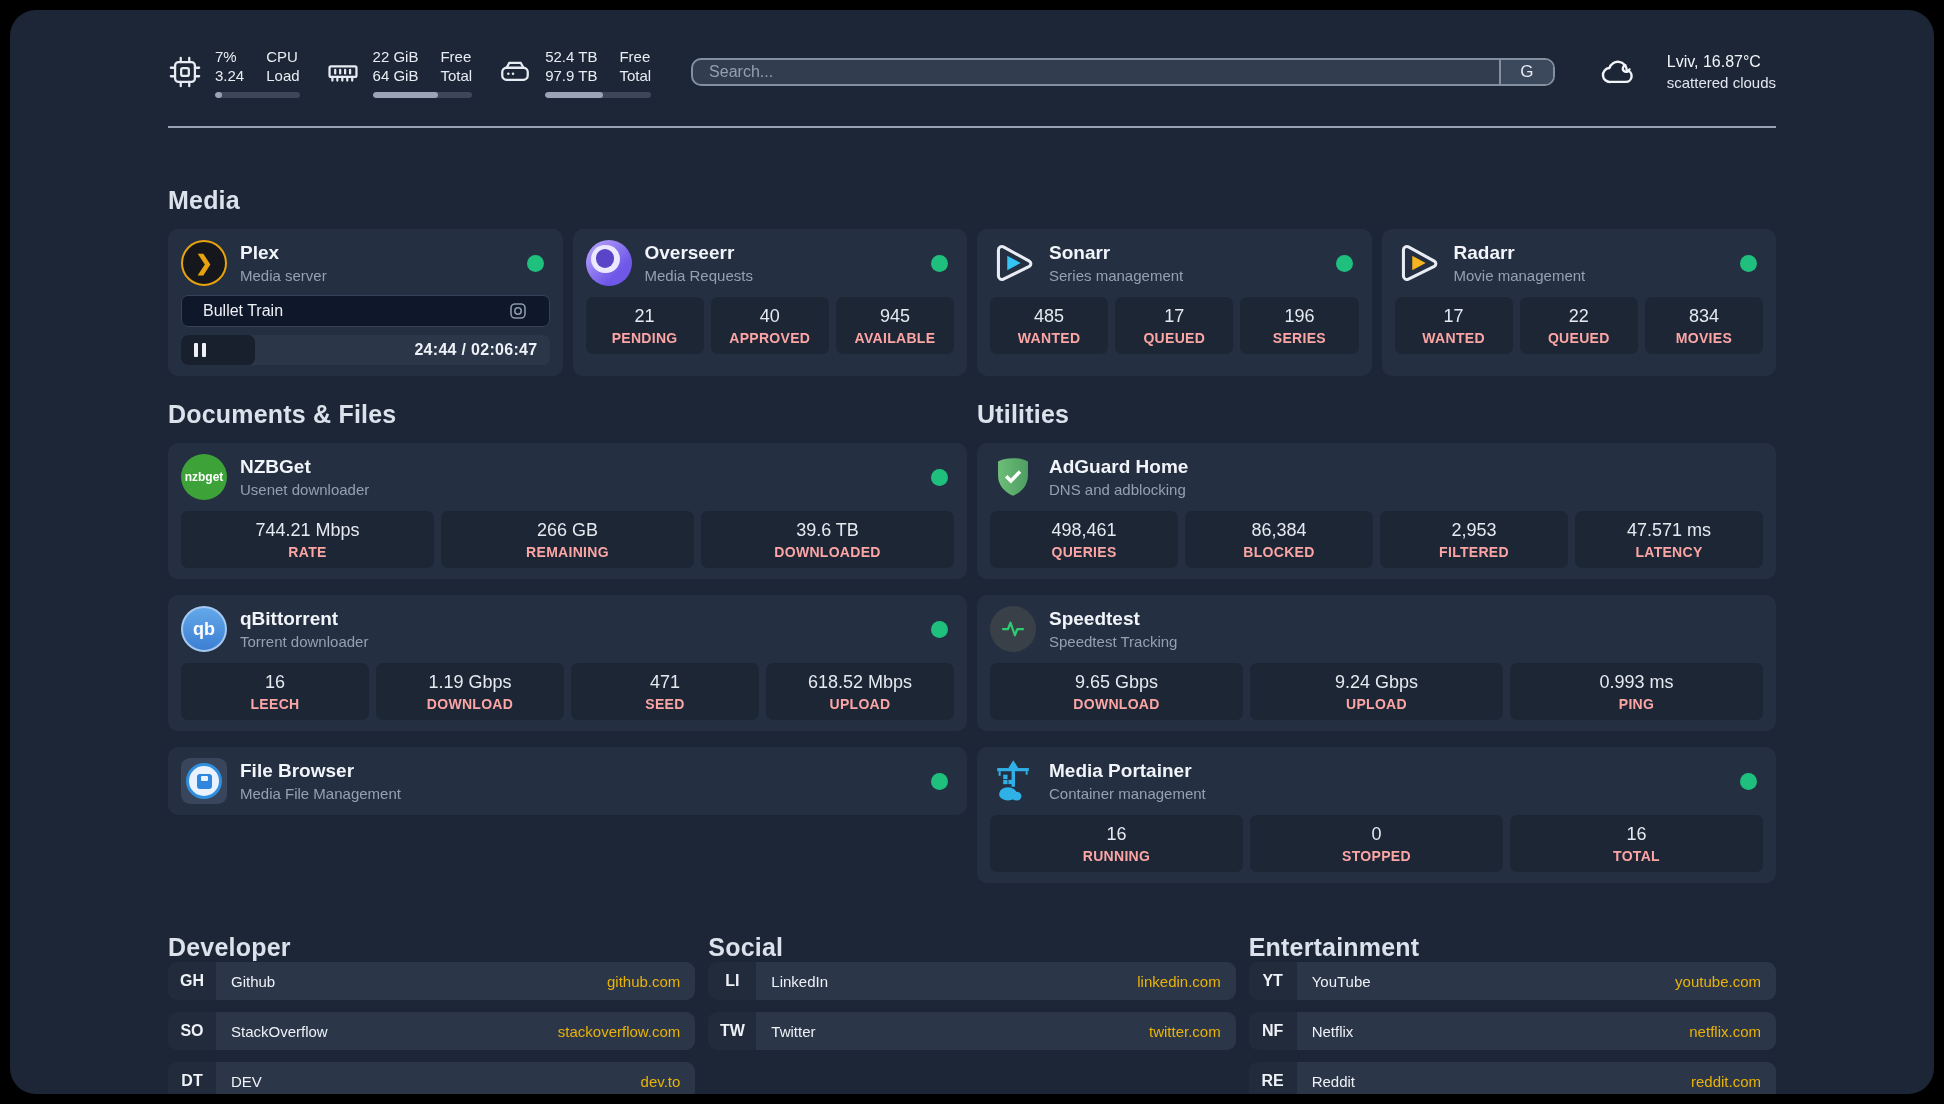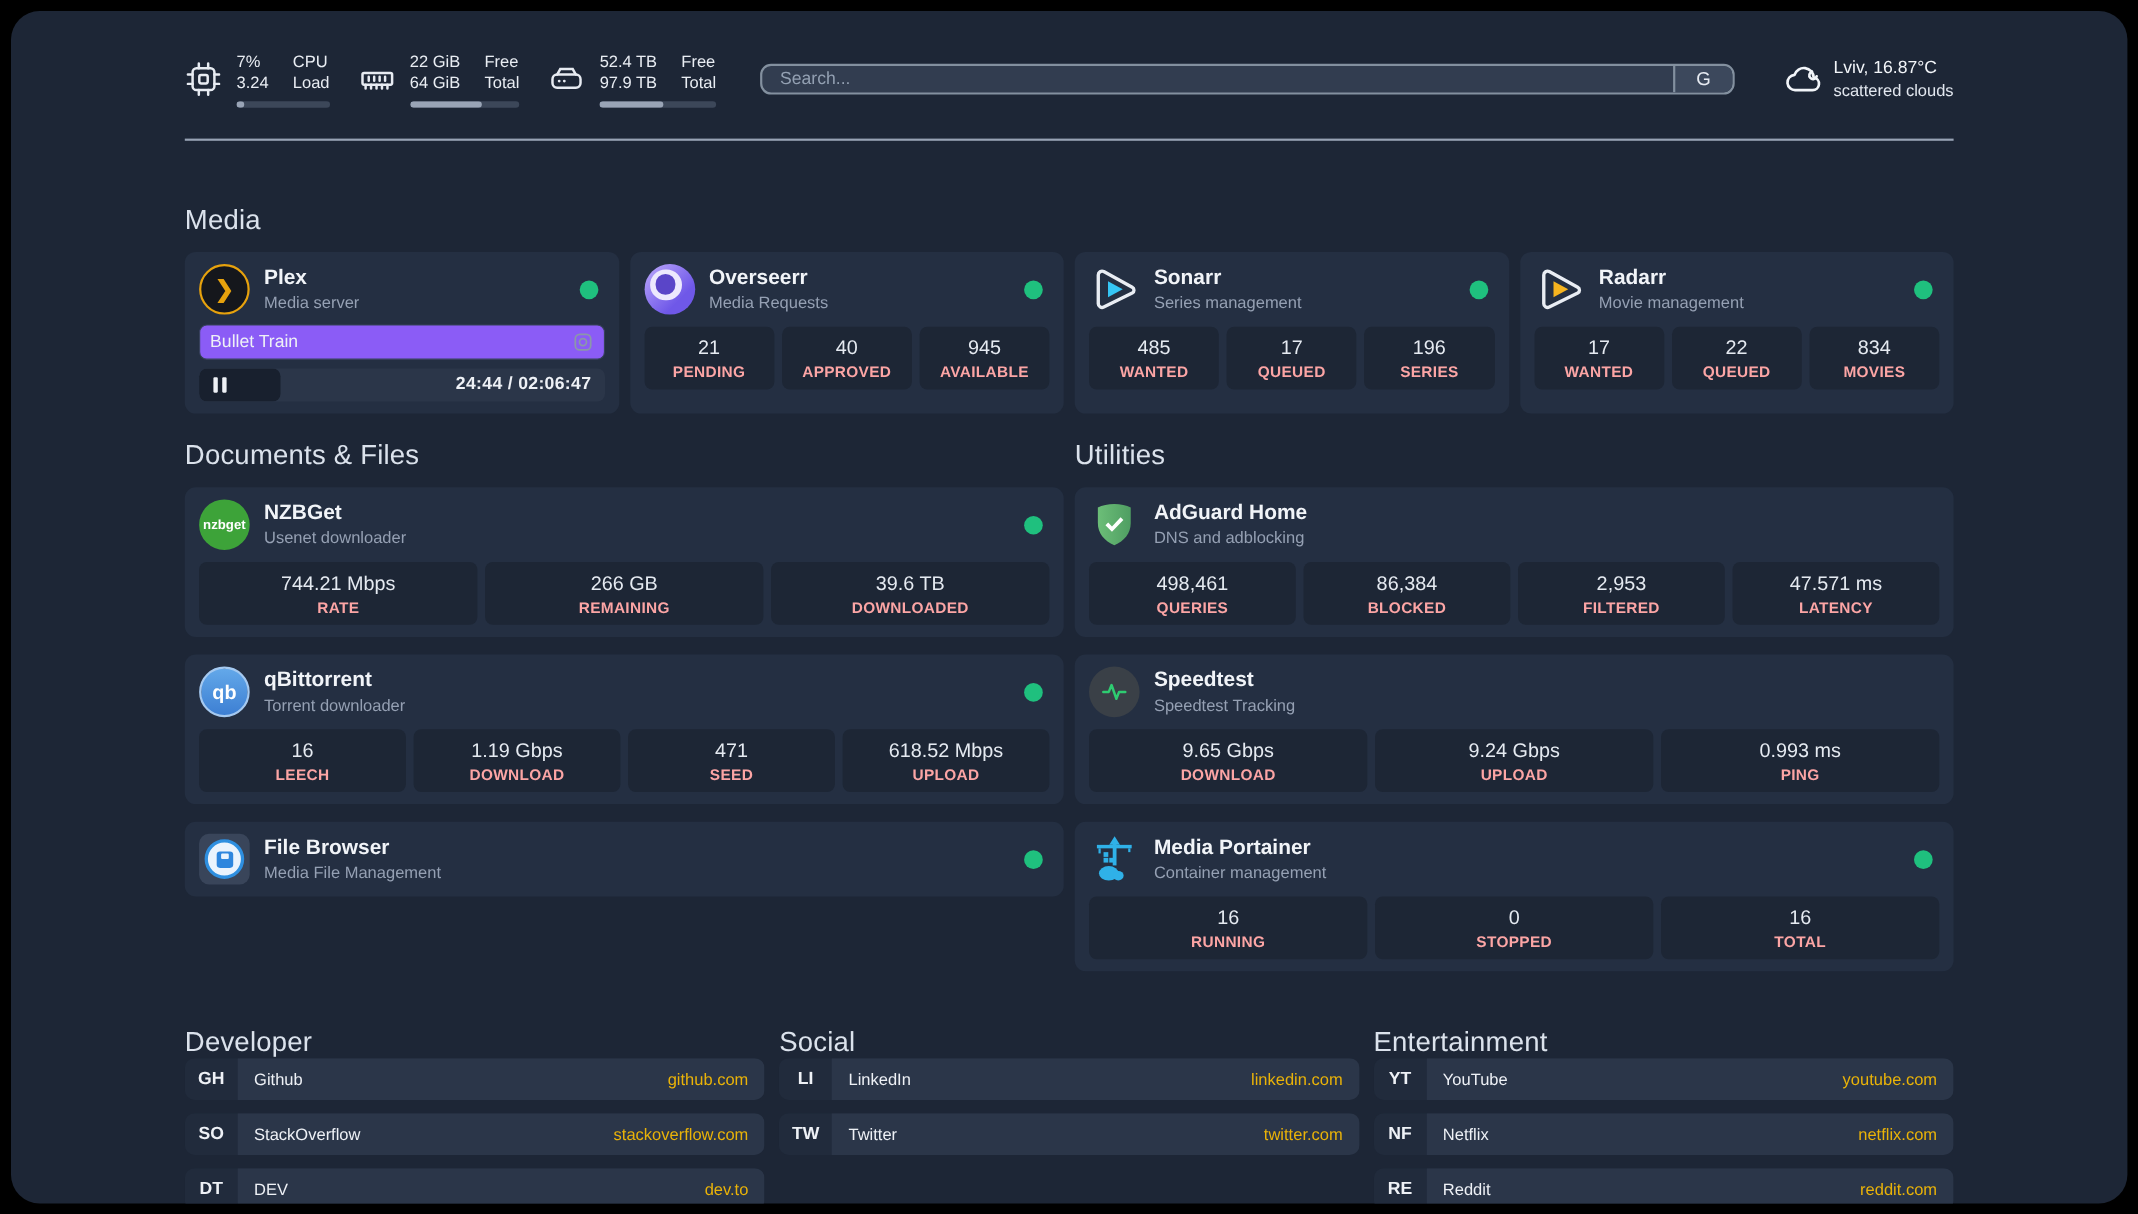--- a/index.html
+++ b/index.html
@@ -23,51 +23,51 @@
   .sys-bar-fill { height:100%; border-radius:3px; background:#99a4b6; }
 
   .searchbar { flex:1; margin:0 44px 0 40px; height:28px; border:2px solid #83909f;
     border-radius:10px; background:#323d50; display:flex; align-items:center; overflow:hidden; }
   .search-input { flex:1; background:transparent; border:none; outline:none; padding:0 16px;
     font-size:16px; color:#dfe5ee; font-family:"Liberation Sans",sans-serif; }
   .search-input::placeholder { color:#93a0b2; }
   .search-engine { width:54px; height:100%; background:#3c485c; border-left:2px solid #83909f;
     display:flex; align-items:center; justify-content:center; font-size:17px; color:#e7ebf2; cursor:pointer; }
 
-  .weather { display:flex; align-items:center; gap:6px; }
+  .weather { display:flex; align-items:center; gap:28px; }
   .weather-icon { width:40px; height:34px; color:#f2f5f9; }
   .weather-icon svg { width:100%; height:100%; }
   .weather-text { display:flex; flex-direction:column; line-height:1.3; }
   .weather-main { font-size:16px; color:#f2f5f9; }
   .weather-cond { font-size:15px; color:#e2e7ef; }
 
   .rule { border:none; border-top:2px solid #97a2b4; margin-top:22px; }
 
   
-  .section-title { font-size:25px; font-weight:400; color:#dbe2ec; letter-spacing:.2px; }
+  .section-title { font-size:25px; font-weight:700; color:#dbe2ec; letter-spacing:.2px; }
   .media-title { margin-top:58px; margin-bottom:14px; }
   .media-grid { display:grid; grid-template-columns:repeat(4,1fr); gap:10px; }
 
   .card { background:#242f42; border-radius:10px; padding:11px 13px; }
   .app-header { display:flex; align-items:center; gap:13px; }
   .app-icon { width:46px; height:46px; flex:none; display:flex; align-items:center; justify-content:center; }
   .app-icon svg { width:100%; height:100%; }
   .app-titles { flex:1; min-width:0; }
   .app-name { font-size:19px; font-weight:700; color:#f1f4f8; }
   .app-desc { font-size:15px; color:#95a0b3; margin-top:3px; }
   .status-dot { width:17px; height:17px; border-radius:50%; background:#1fc07e; margin-right:6px; flex:none; }
 
   .stats-row { display:flex; gap:7px; margin-top:11px; }
   .stat { flex:1; background:#1d2635; border-radius:7px; text-align:center; padding:9px 4px 8px; }
   .stat-value { font-size:18px; color:#e5eaf1; }
   .stat-label { font-size:14px; font-weight:700; color:#fca5a5; margin-top:3px; letter-spacing:.3px; }
 
   
-  .player-titlebar { margin-top:9px; height:32px; background:#8b5cf6; border:1px solid #36425a;
-    border-radius:7px; display:flex; align-items:center; padding:0 9px; }
+  .player-titlebar { margin-top:9px; height:32px; background:#0f172a; border:1px solid #36425a;
+    border-radius:7px; display:flex; align-items:center; padding:0 21px; }
   .player-name { flex:1; font-size:16px; color:#eef1f6; }
   .video-icon { width:20px; height:20px; color:#8b97aa; }
   .video-icon svg { width:100%; height:100%; }
   .player-progress { margin-top:8px; height:30px; background:#2b3649; border-radius:7px;
     position:relative; display:flex; align-items:center; overflow:hidden; }
   .progress-fill { position:absolute; left:0; top:0; bottom:0; background:#18202e; border-radius:7px; }
   .pause-btn { position:relative; z-index:1; margin-left:13px; display:flex; gap:4px; cursor:pointer; }
   .pause-btn span { width:4px; height:14px; background:#eef1f6; border-radius:1px; }
   .player-time { position:relative; z-index:1; margin-left:auto; padding-right:12px;
     font-size:16px; font-weight:700; color:#eef1f6; letter-spacing:.3px; }

